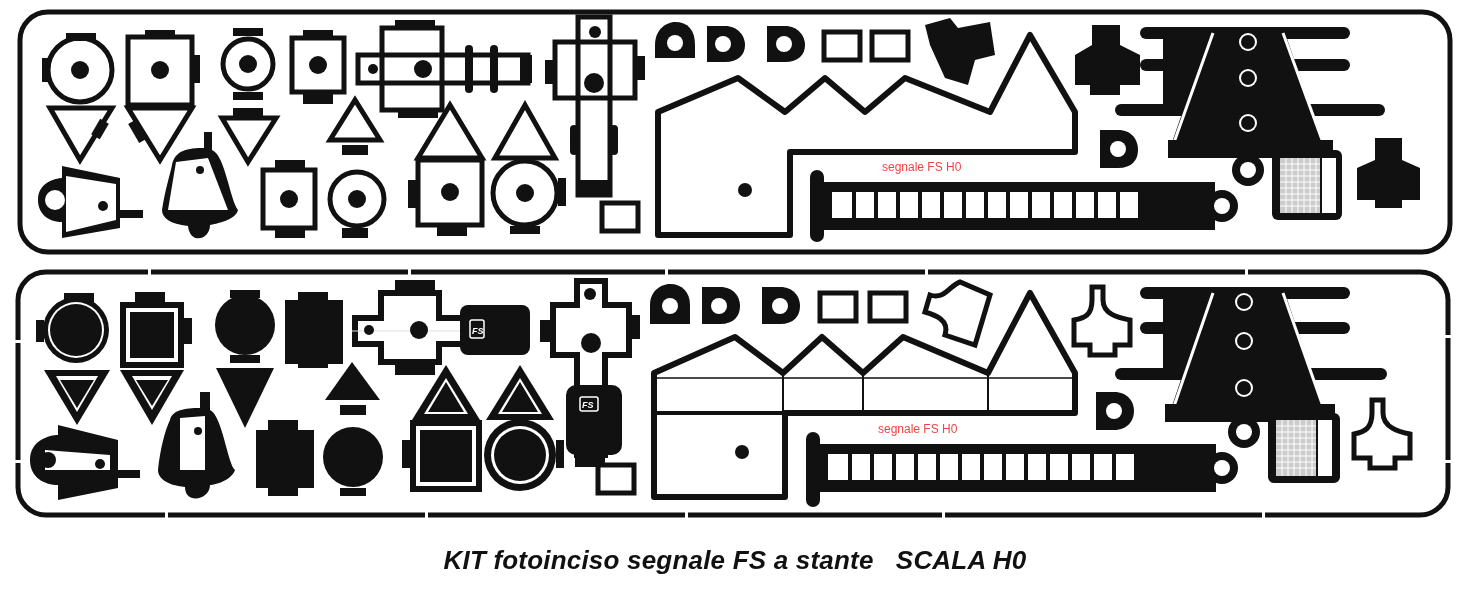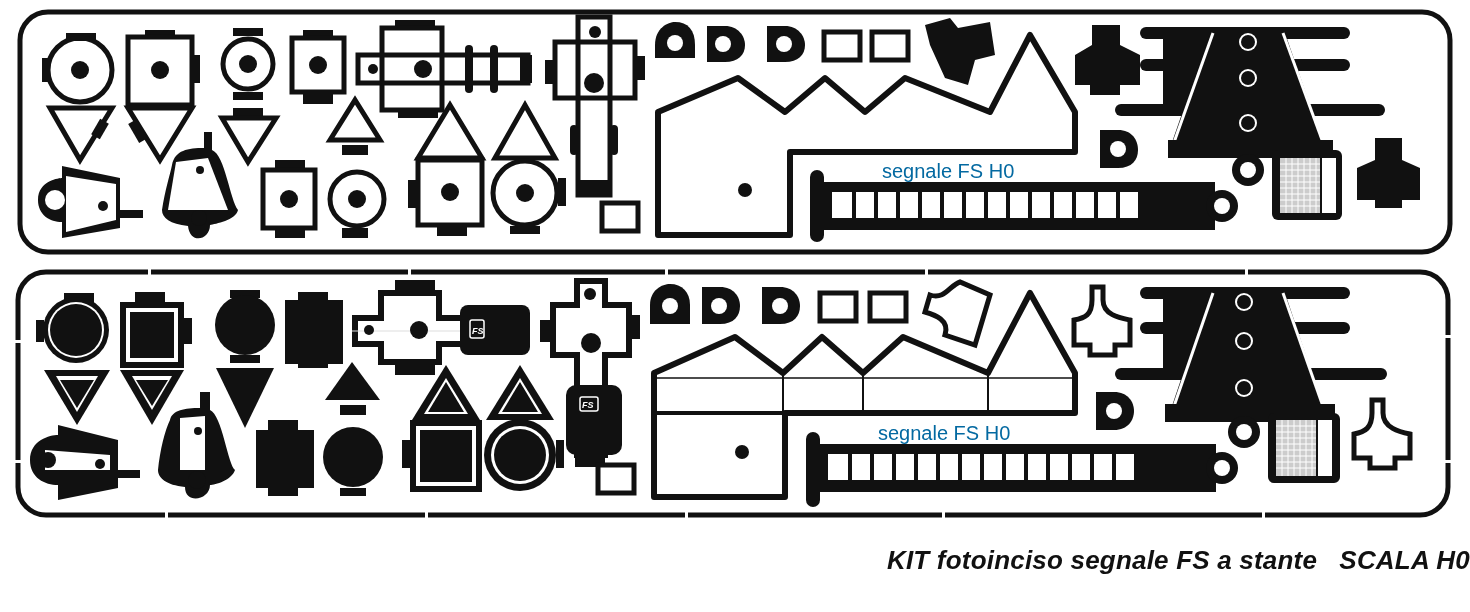--- a/index.html
+++ b/index.html
@@ -1,19 +1,19 @@
 <!DOCTYPE html>
 <html><head>
 <meta charset="utf-8">
 <style>
   html,body{margin:0;padding:0;background:#fff;}
   body{width:1470px;height:612px;position:relative;overflow:hidden;font-family:"Liberation Sans",sans-serif;}
   svg{position:absolute;left:0;top:0;}
-  .caption{position:absolute;left:0;width:1470px;top:545px;text-align:right;font-family:"Liberation Sans",sans-serif;font-weight:bold;font-style:italic;font-size:26px;color:#111;letter-spacing:0.2px;white-space:pre;}
-  .label{position:absolute;font-family:"Liberation Sans",sans-serif;font-size:20px;color:#0369a1;white-space:nowrap;}
+  .caption{position:absolute;left:0;width:1470px;top:545px;text-align:center;font-family:"Liberation Sans",sans-serif;font-weight:bold;font-style:italic;font-size:26px;color:#111;letter-spacing:0.2px;white-space:pre;}
+  .label{position:absolute;font-family:"Liberation Sans",sans-serif;font-size:12px;color:#ef4444;white-space:nowrap;}
   .k{fill:#111;}
   .w{fill:#fff;}
   .ks{fill:none;stroke:#111;}
   .ws{fill:none;stroke:#fff;}
 </style>
 </head>
 <body>
 
 <svg width="1470" height="612" viewBox="0 0 1470 612">
 

